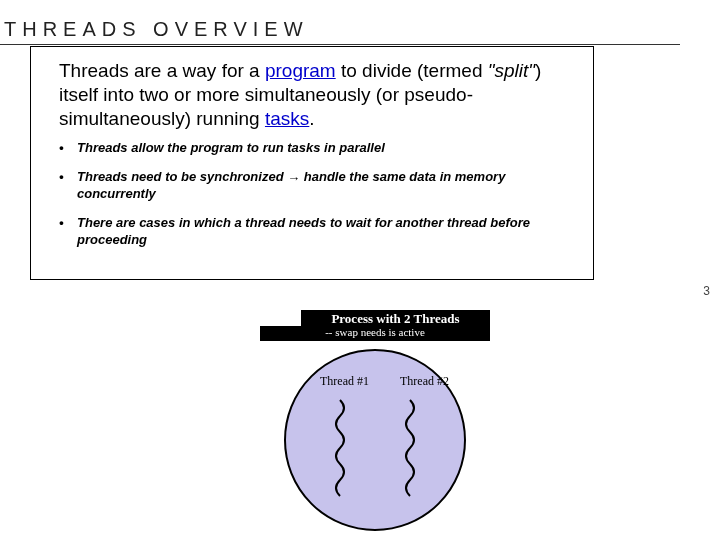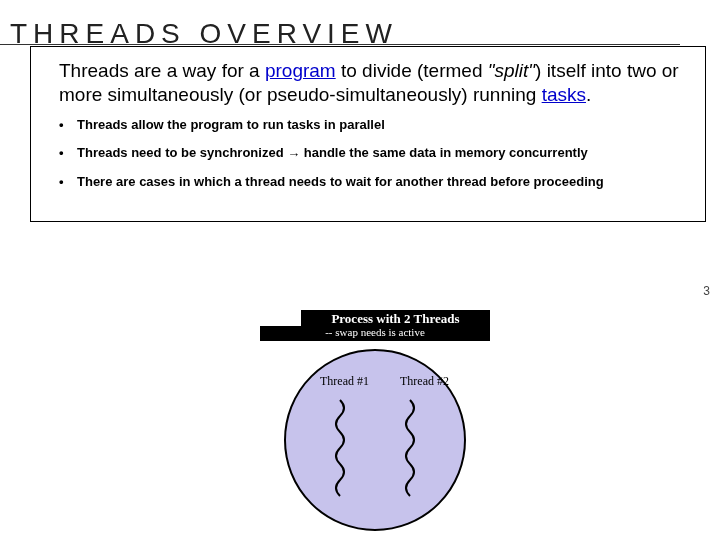--- a/index.html
+++ b/index.html
@@ -7,39 +7,39 @@
     width: 720px;
     height: 540px;
     background: #fff;
     font-family: Arial, Helvetica, sans-serif;
     position: relative;
     overflow: hidden;
   }
   .title {
     position: absolute;
     top: 18px;
-    left: 10px;
-    font-size: 28px;
+    left: 4px;
+    font-size: 20px;
     letter-spacing: 6px;
     color: #222;
     font-weight: 400;
   }
   .title-underline {
     position: absolute;
     top: 44px;
     left: 0;
     width: 680px;
     height: 1px;
     background: #333;
   }
   .content-box {
     position: absolute;
     top: 46px;
     left: 30px;
-    width: 676px;
+    width: 564px;
     border: 1px solid #000;
     background: #fff;
     padding: 12px 16px 14px 28px;
   }
   .intro {
     font-size: 19px;
     line-height: 1.25;
     color: #000;
     margin-bottom: 10px;
   }
@@ -54,20 +54,21 @@
     list-style: none;
     font-size: 13px;
     color: #000;
     line-height: 1.3;
   }
   .bullets li {
     position: relative;
     padding-left: 18px;
     margin-bottom: 12px;
     font-weight: bold;
+    font-style: italic;
   }
   .bullets li::before {
     content: "•";
     position: absolute;
     left: 0;
     top: 0;
   }
   .bullets li:last-child { margin-bottom: 16px; }
   .page-num {
     position: absolute;

